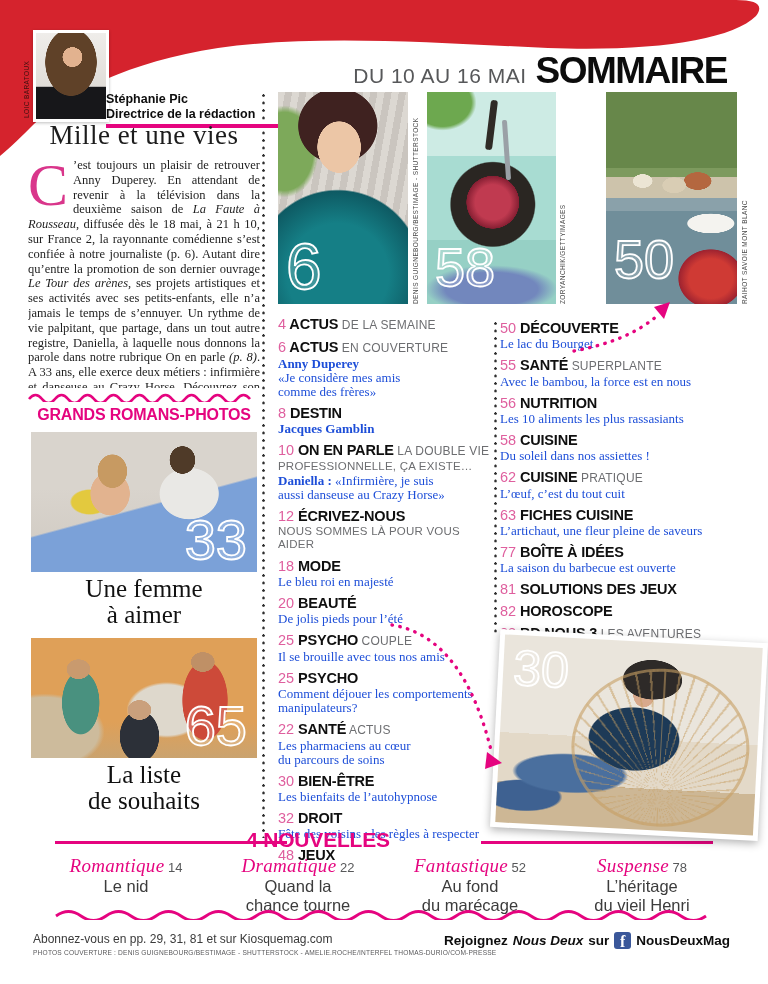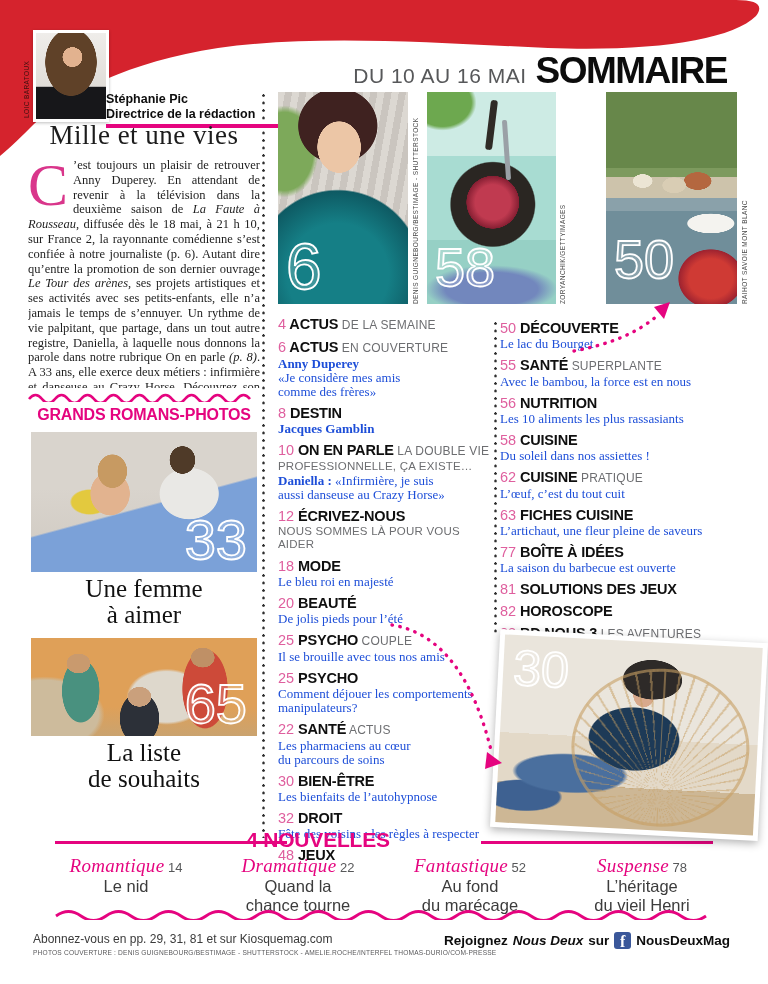--- a/index.html
+++ b/index.html
@@ -169,21 +169,21 @@
 
   <div class="romans" id="romans">
     <svg class="wavy" style="position:static;display:block;margin:0 auto;" width="232" height="14" viewBox="0 0 232 14">
       <path id="wavy-top-path" fill="none" stroke="#e5047f" stroke-width="2.6" d="M1 11 q6.5 -8 13 0 t13 0 t13 0 t13 0 t13 0 t13 0 t13 0 t13 0 t13 0 t13 0 t13 0 t13 0 t13 0 t13 0 t13 0 t13 0 t13 0"></path>
     </svg>
     <div class="romans-title">GRANDS ROMANS-PHOTOS</div>
   <div class="rphoto art-couple" style="height: 140px;">
         <div class="num" style="font-size: 56px; right: 10px; bottom: 0px;">33</div>
       </div>
       <div class="rcaption">Une femme<br>à aimer</div>
-      <div class="rphoto art-family" style="height: 98px;">
+      <div class="rphoto art-family" style="height: 120px;">
         <div class="num" style="font-size: 56px; right: 10px; bottom: 0px;">65</div>
       </div>
       <div class="rcaption">La liste<br>de souhaits</div>
     </div>
 
   <div class="dotline" style="left:262px;top:94px;height:744px;"></div>
   <div class="dotline" style="left:494px;top:322px;height:312px;"></div>
 
   <div class="toc" id="toc-mid" style="left:278px;top:316px;width:212px;">
       <div class="toc-item">

